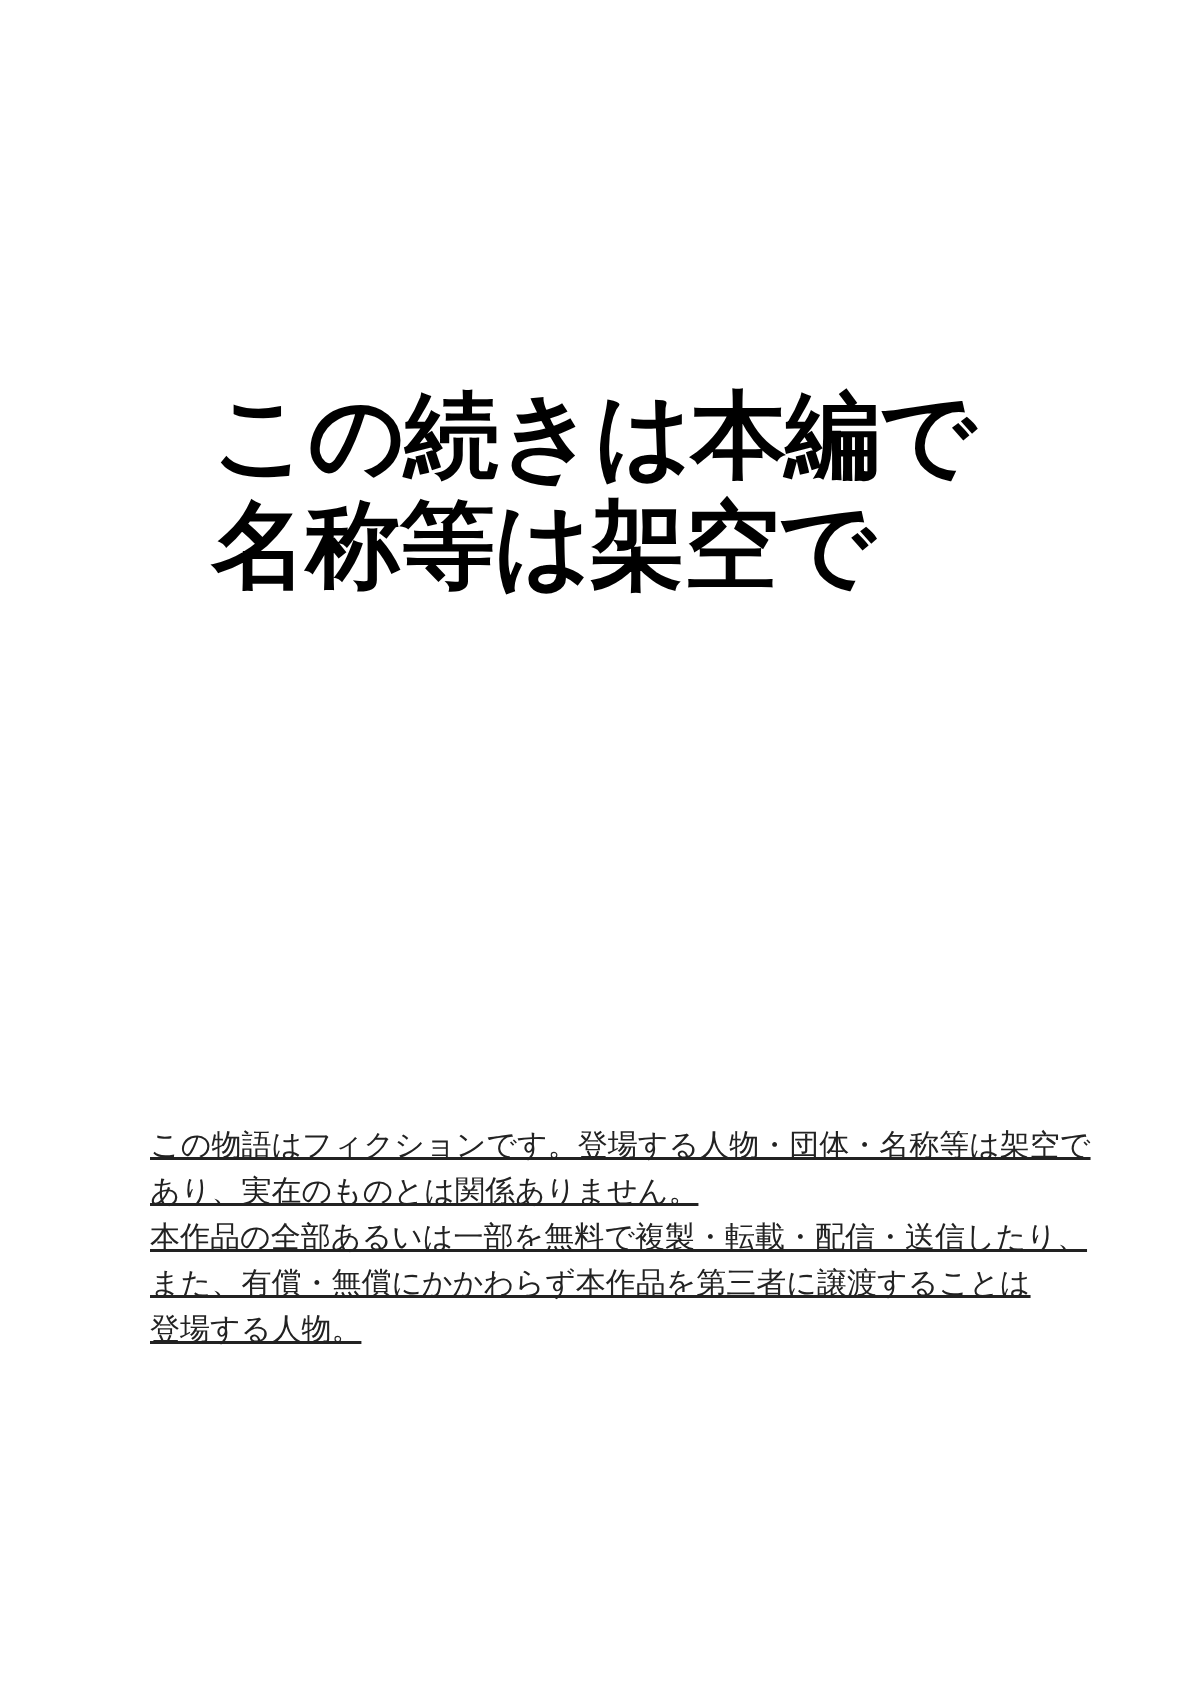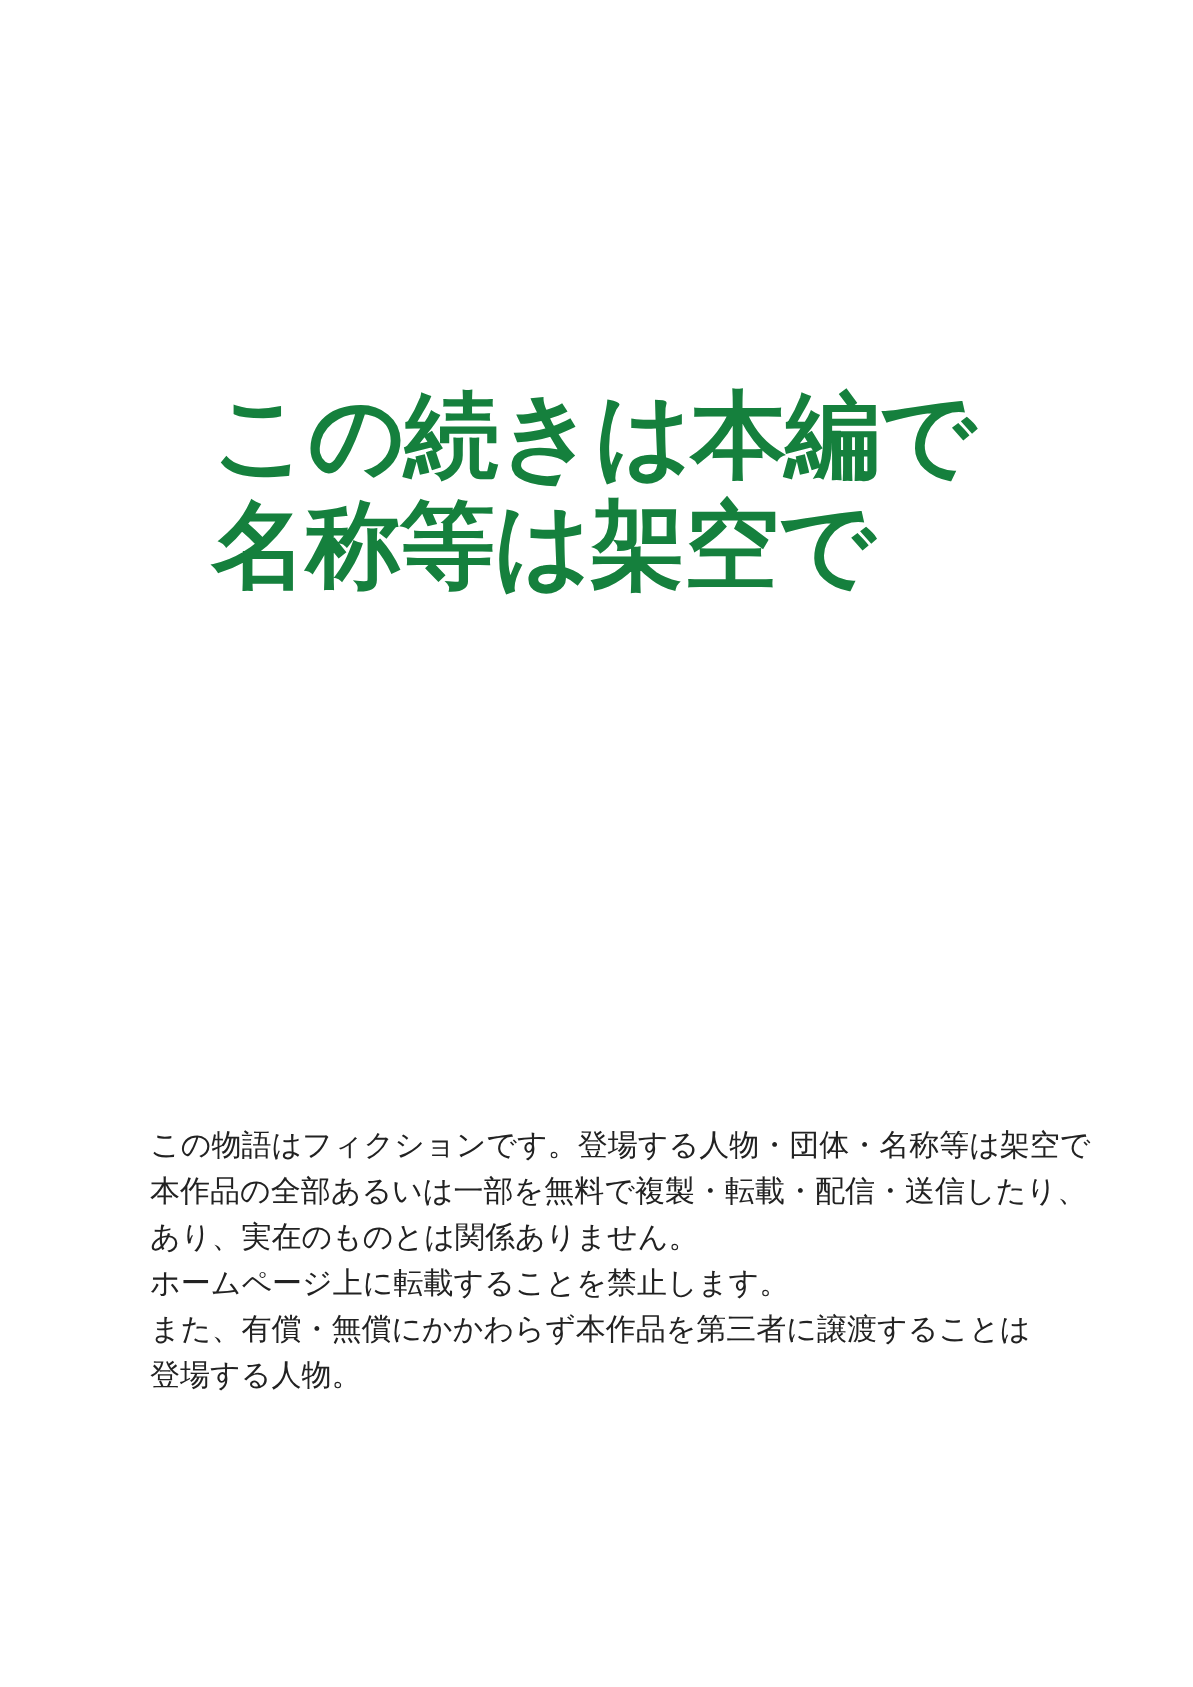--- a/index.html
+++ b/index.html
@@ -19,55 +19,55 @@
     height: 1687px;
     background: #ffffff;
     overflow: hidden;
   }
   .heading {
     position: absolute;
     left: 212px;
     top: 380px;
     font-size: 95px;
     font-weight: 700;
-    color: #15803d;
+    color: #000000;
     line-height: 110px;
     letter-spacing: -1px;
     white-space: nowrap;
   }
   .heading-line {
     height: 110px;
   }
   .disclaimer {
     position: absolute;
     left: 150px;
     top: 1122px;
     font-size: 30px;
     font-weight: 400;
     color: #222222;
     line-height: 46px;
     letter-spacing: 0;
     white-space: nowrap;
+    text-decoration: underline;
   }
   .disclaimer-line {
     height: 46px;
   }
 </style>
 </head>
 <body>
 
 <div class="page">
 
   <div class="heading">
     <div class="heading-line">この続きは本編で</div>
     <div class="heading-line">名称等は架空で</div>
   </div>
 
   <div class="disclaimer">
     <div class="disclaimer-line">この物語はフィクションです。登場する人物・団体・名称等は架空で</div>
+    <div class="disclaimer-line">あり、実在のものとは関係ありません。</div>
     <div class="disclaimer-line">本作品の全部あるいは一部を無料で複製・転載・配信・送信したり、</div>
-    <div class="disclaimer-line">あり、実在のものとは関係ありません。</div>
-    <div class="disclaimer-line">ホームページ上に転載することを禁止します。</div>
     <div class="disclaimer-line">また、有償・無償にかかわらず本作品を第三者に譲渡することは</div>
     <div class="disclaimer-line">登場する人物。</div>
   </div>
 
 </div>
 
 </body></html>

